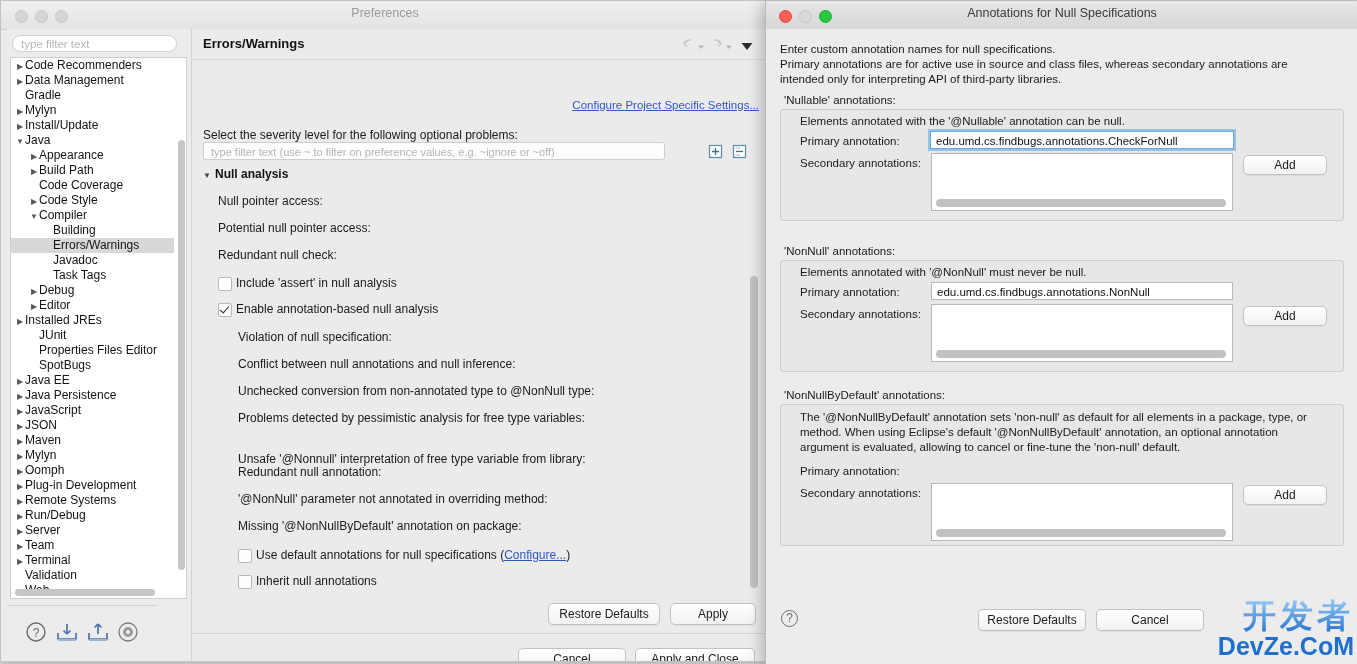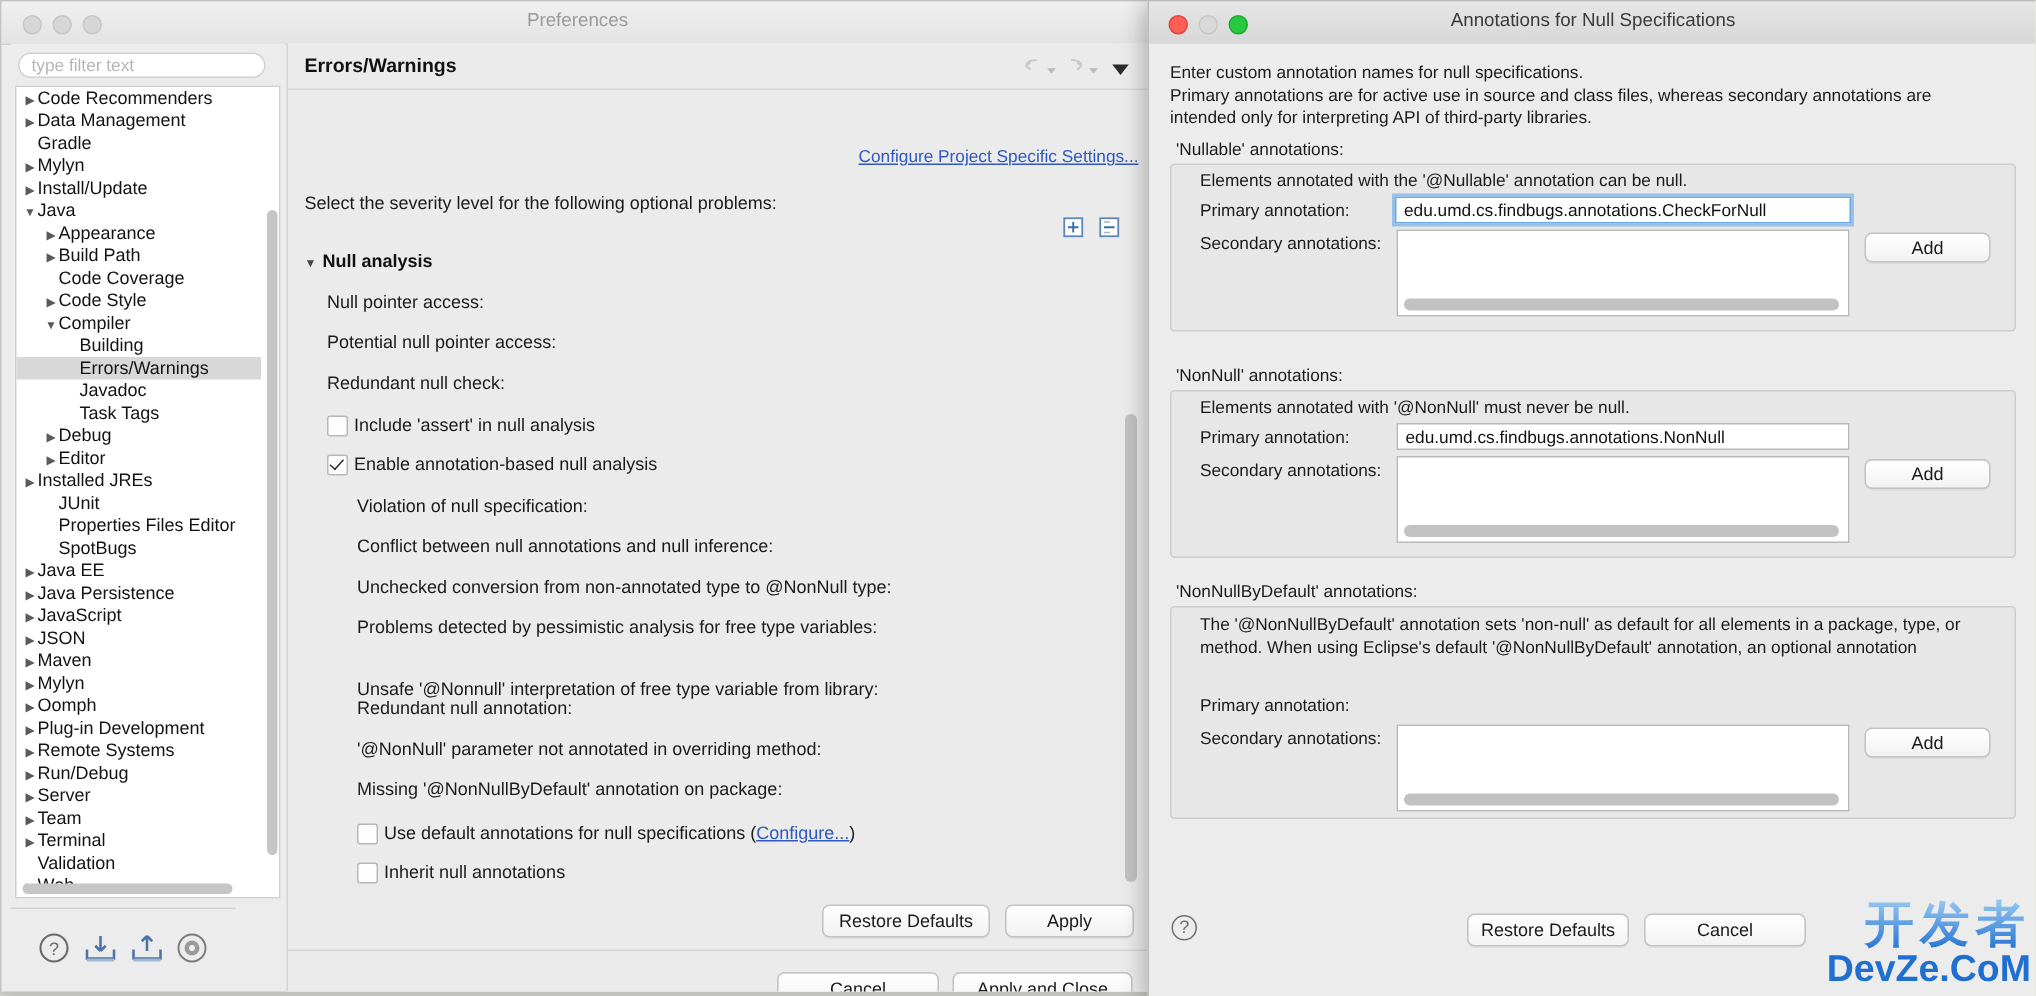--- a/index.html
+++ b/index.html
@@ -311,20 +311,21 @@
         <span class="nv" style="left:60px;top:3px">
           <svg width="12" height="9" viewBox="0 0 12 9">
               <path d="M0.5 1 L11.5 1 L6 8 Z" fill="#2b2b2b"></path>
             </svg>
         </span>
       </div>
     </div>
 
     <div id="configure-link">Configure Project Specific Settings...</div>
     <div id="sev-label">Select the severity level for the following optional problems:</div>
+    <div id="sev-filter">type filter text (use ~ to filter on preference values, e.g. ~ignore or ~off)</div>
 
     <div class="expbtn" style="left:516px">
       <svg width="15" height="15" viewBox="0 0 15 15">
         <rect x="1.5" y="1.5" width="12" height="12" fill="#ffffff" stroke="#5d87b8" stroke-width="1.2"></rect>
         <path d="M7.5 4 L7.5 11 M4 7.5 L11 7.5" stroke="#3c6ca5" stroke-width="1.3"></path>
       </svg>
     </div>
     <div class="expbtn" style="left:540px">
       <svg width="15" height="15" viewBox="0 0 15 15">
         <rect x="1.5" y="1.5" width="12" height="12" fill="#ffffff" stroke="#5d87b8" stroke-width="1.2"></rect>
@@ -436,20 +437,21 @@
     <div class="f-lbl" style="left:34px;top:279px">Secondary annotations:</div>
     <div class="listbox" style="left:165px;top:275px;width:302px;height:58px">
       <i style="width:290px"></i>
     </div>
     <div class="btn" style="left:477px;top:277px;width:84px;height:20px;line-height:19px">Add</div>
 
     <div class="grp-cap" style="left:18px;top:360px">'NonNullByDefault' annotations:</div>
     <div class="grp-box" style="left:14px;top:375px;width:562px;height:140px"></div>
     <div class="grp-desc" style="left:34px;top:381px">The '@NonNullByDefault' annotation sets 'non-null' as default for all elements in a package, type, or</div>
     <div class="grp-desc" style="left:34px;top:396px">method. When using Eclipse's default '@NonNullByDefault' annotation, an optional annotation</div>
+    <div class="grp-desc" style="left:34px;top:411px">argument is evaluated, allowing to cancel or fine-tune the 'non-null' default.</div>
     <div class="f-lbl" style="left:34px;top:436px">Primary annotation:</div>
     <div class="f-lbl" style="left:34px;top:458px">Secondary annotations:</div>
     <div class="listbox" style="left:165px;top:454px;width:302px;height:58px">
       <i style="width:290px"></i>
     </div>
     <div class="btn" style="left:477px;top:456px;width:84px;height:20px;line-height:19px">Add</div>
 
     <div class="helpq" style="left:15px;top:581px">?</div>
     <div class="btn" style="left:212px;top:580px;width:108px">Restore Defaults</div>
     <div class="btn" style="left:330px;top:580px;width:108px">Cancel</div>

